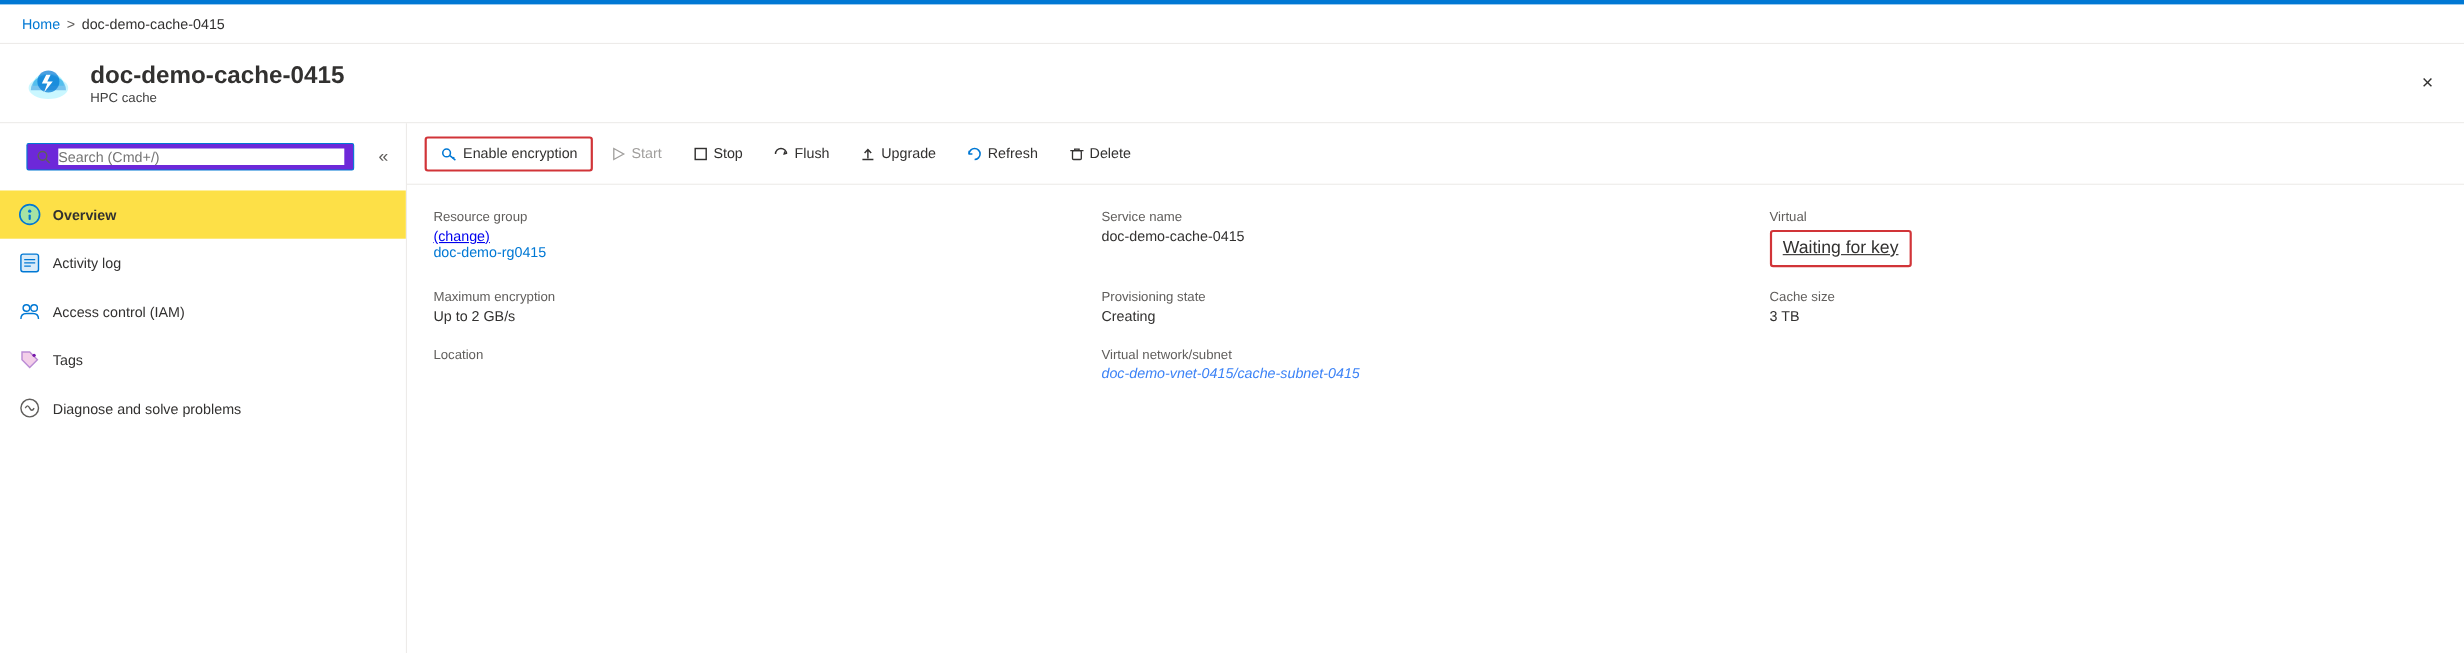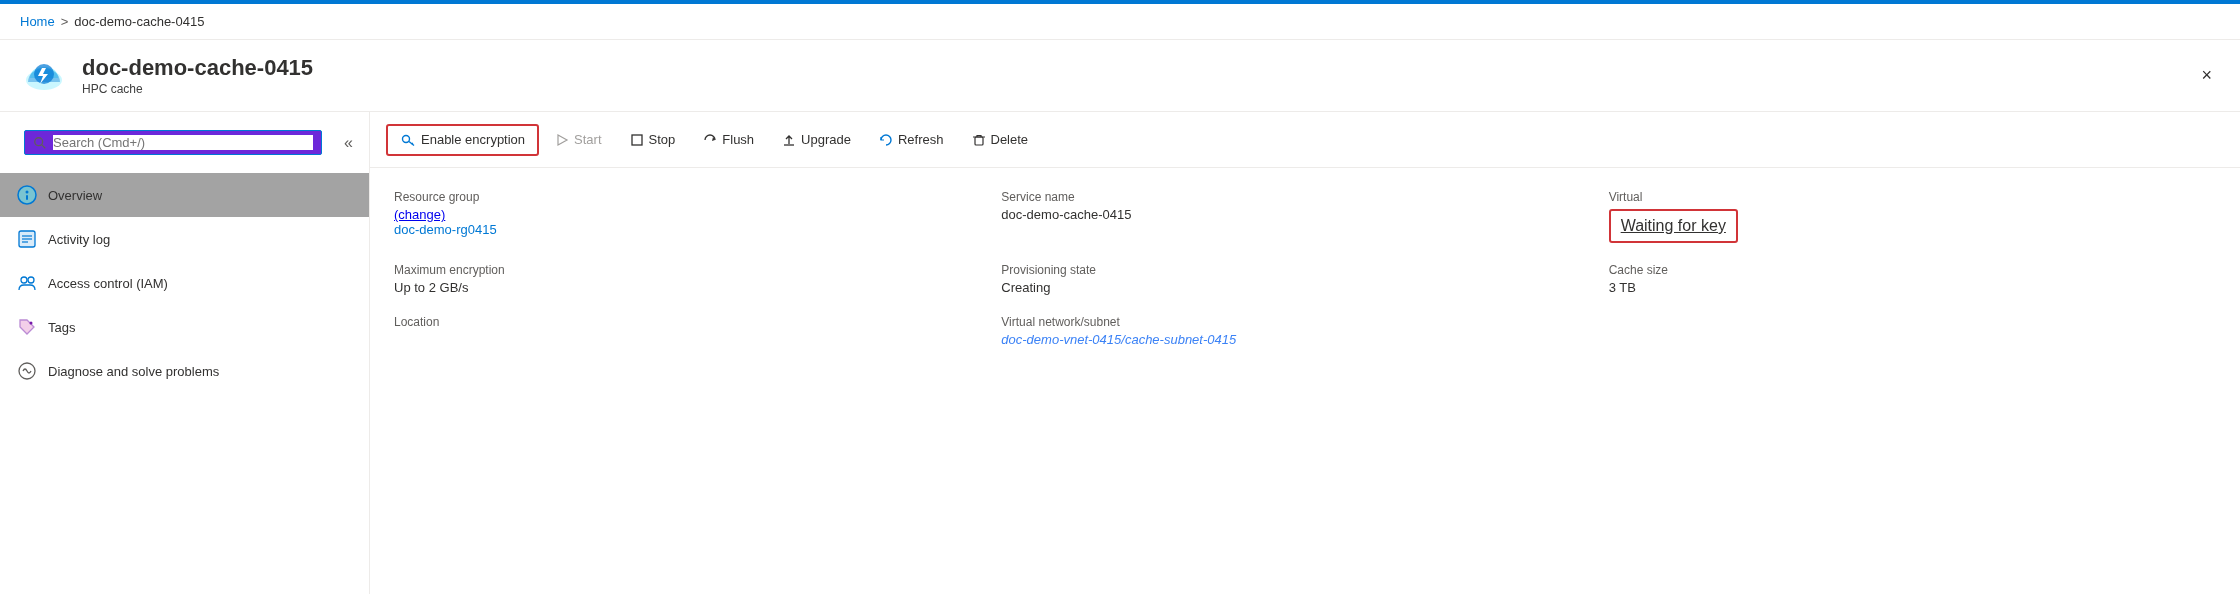--- a/index.html
+++ b/index.html
@@ -90,21 +90,21 @@
     .nav-items { flex: 1; overflow-y: auto; }
     .nav-item {
       display: flex;
       align-items: center;
       padding: 10px 16px;
       cursor: pointer;
       font-size: 13px;
       color: #323130;
       height: 44px;
     }
-    .nav-item.active { background: #a3a3a3; font-weight: 400; }
+    .nav-item.active { background: #fde047; font-weight: 700; }
     .nav-item .nav-icon { width: 22px; margin-right: 10px; flex-shrink: 0; }
 
     .content-area {
       flex: 1;
       display: flex;
       flex-direction: column;
       overflow: hidden;
     }
 
     .toolbar {

